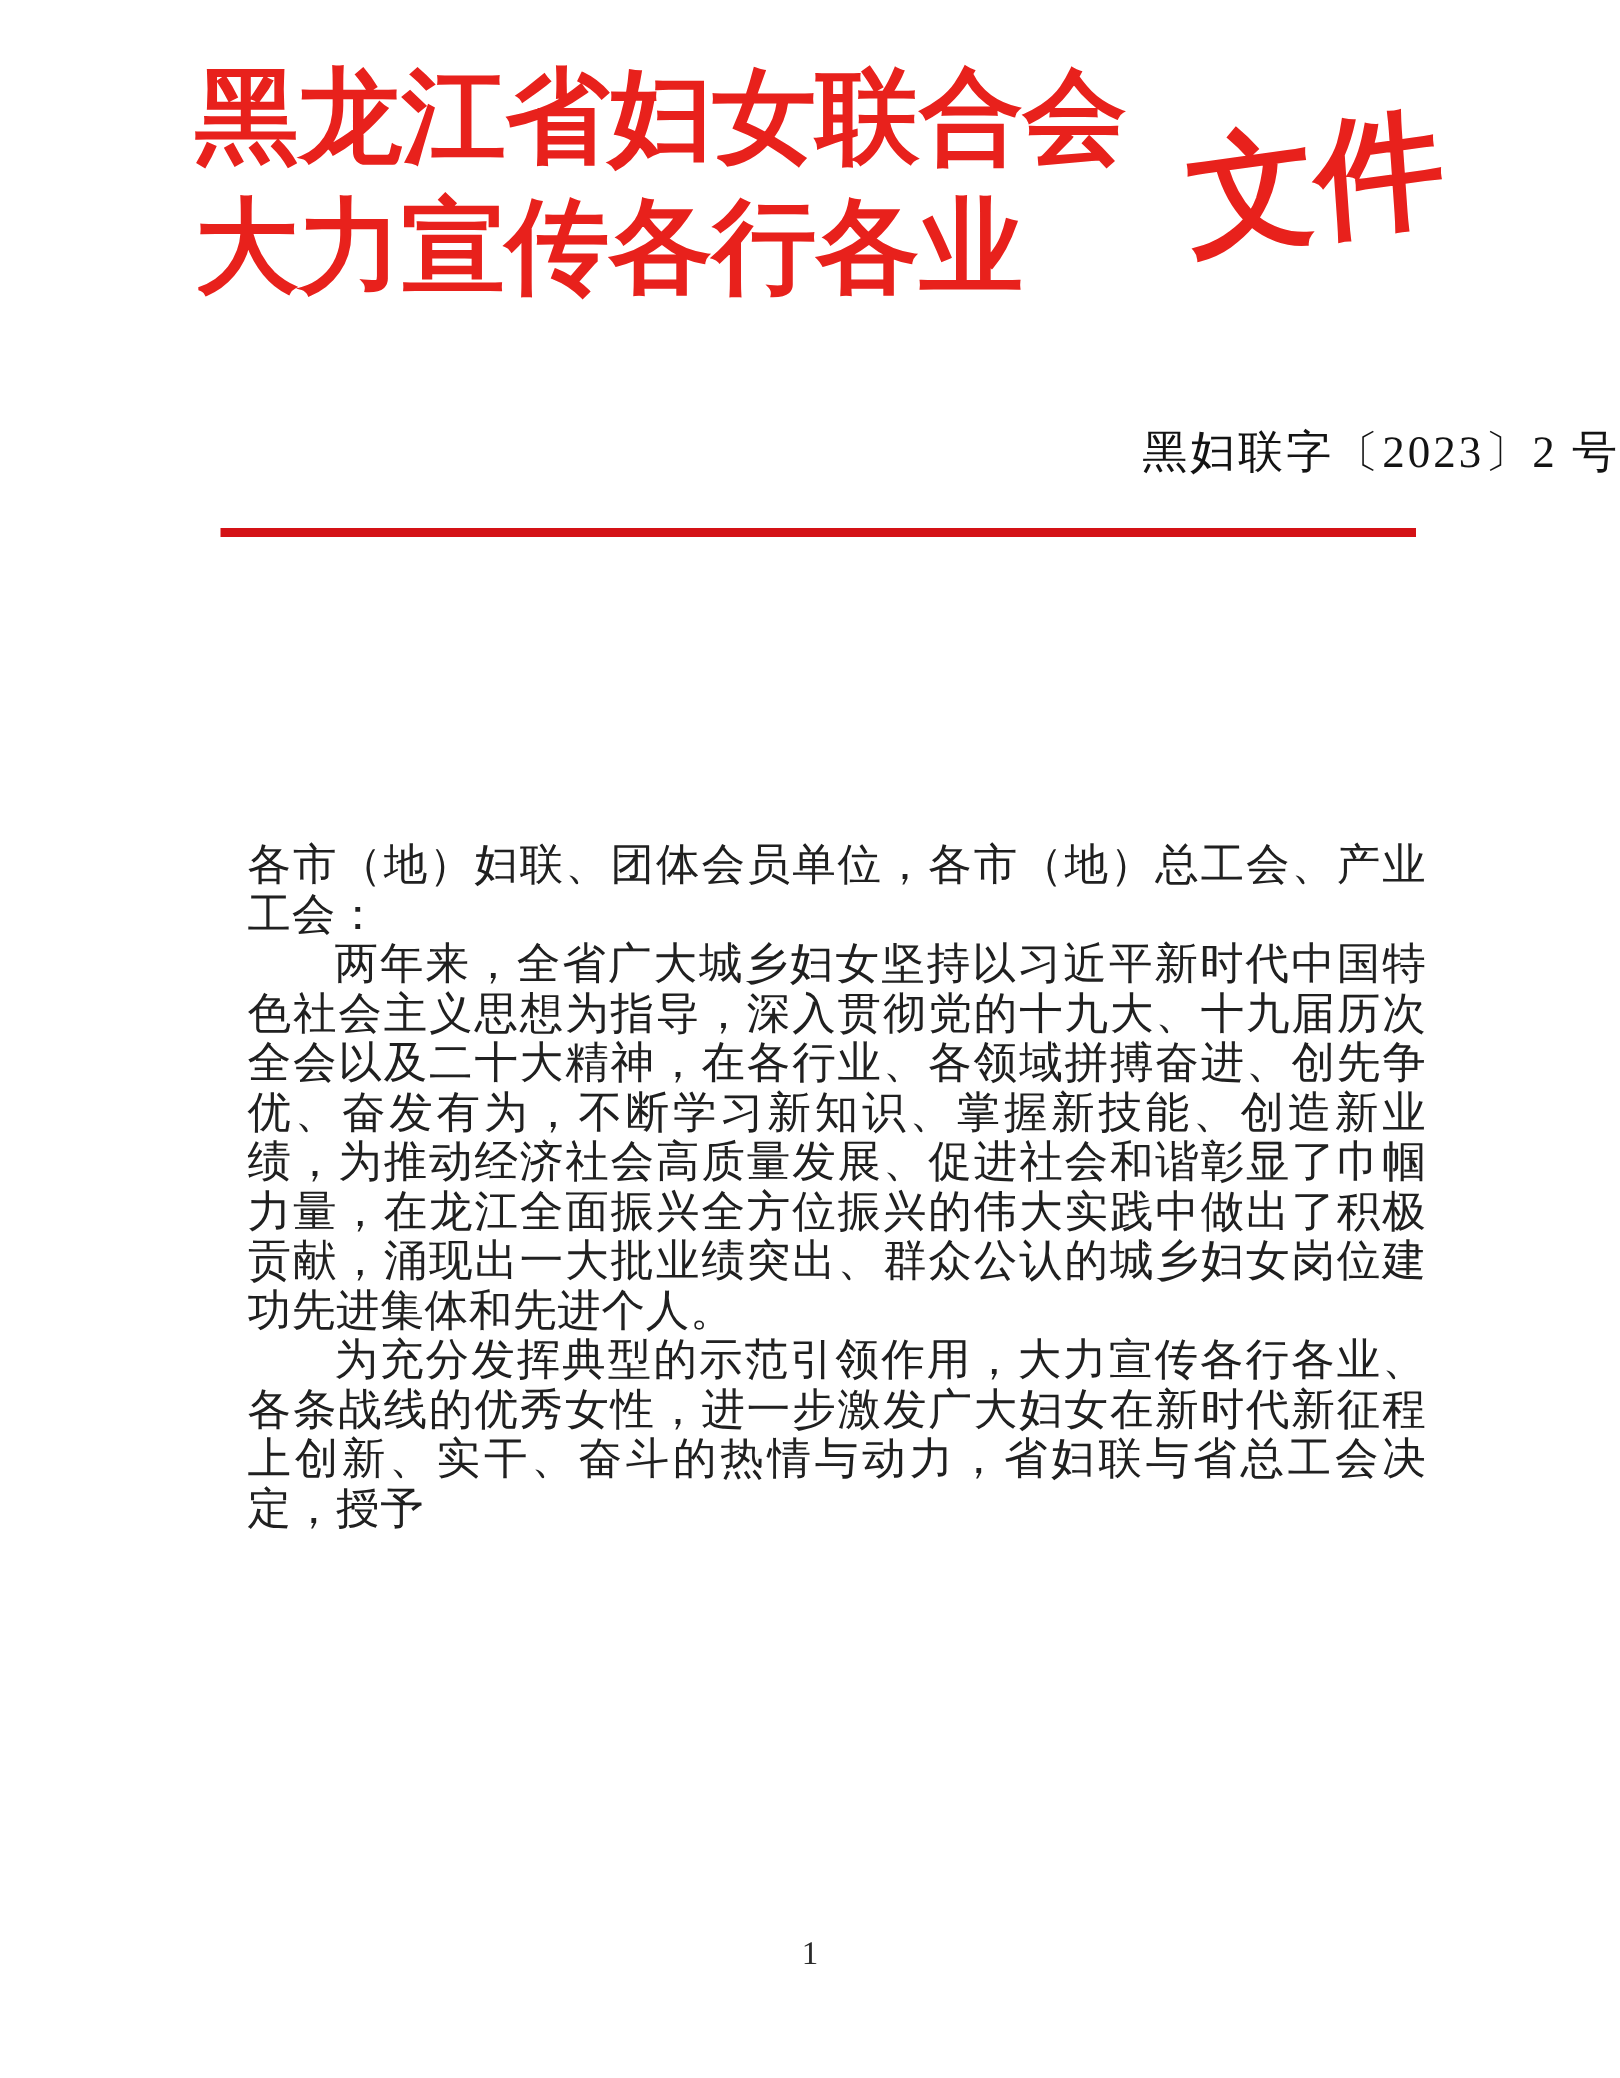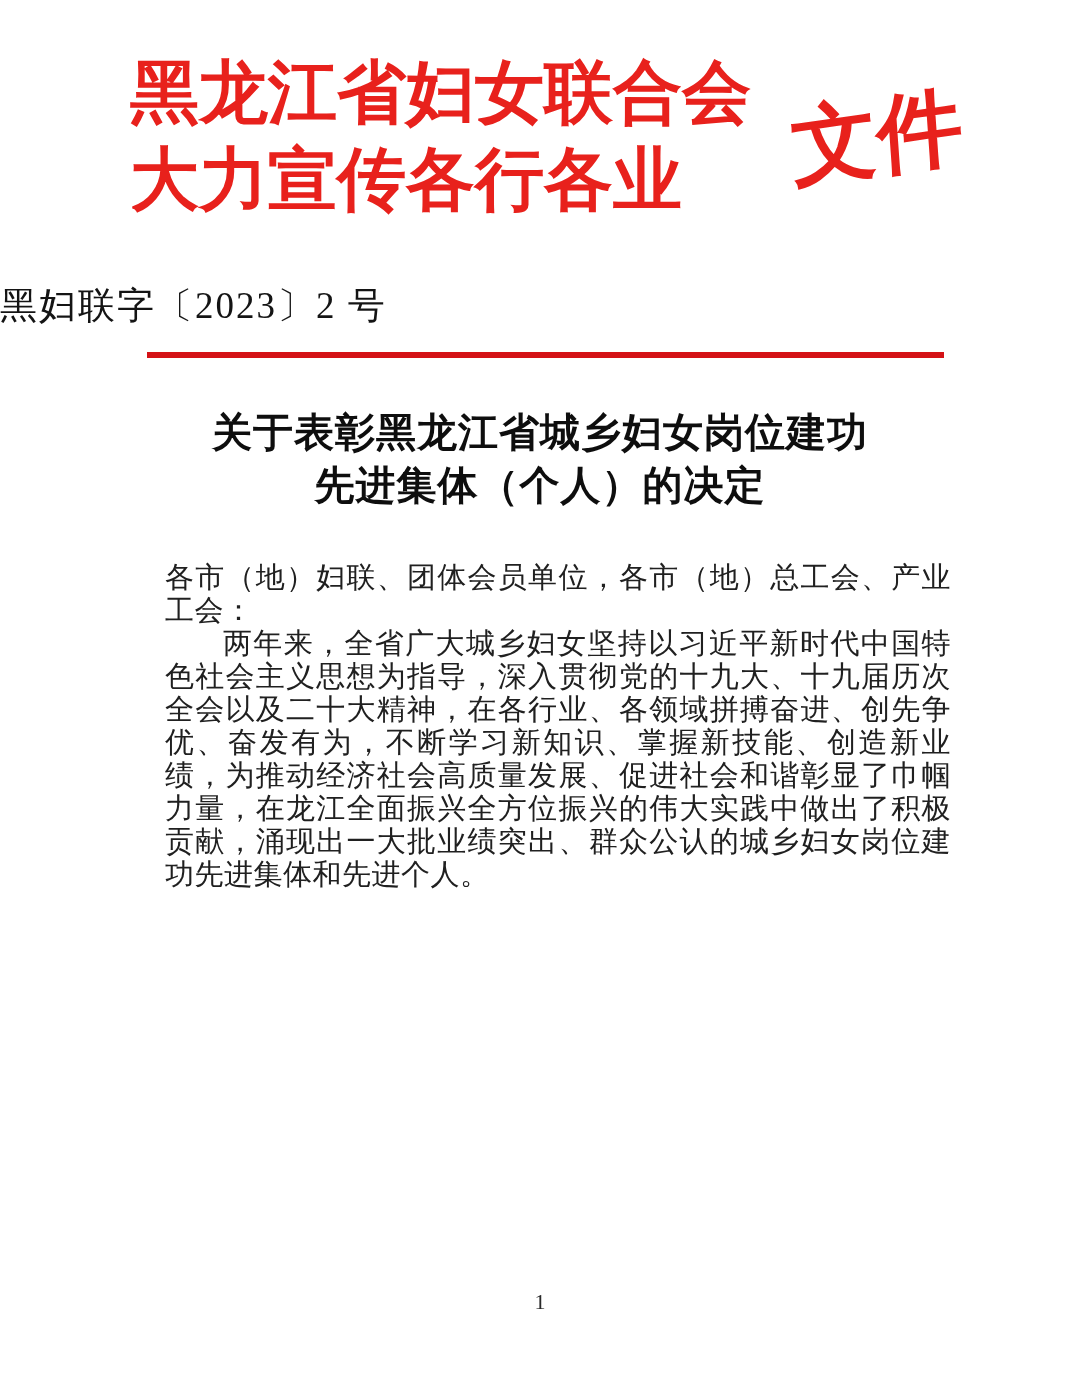--- a/index.html
+++ b/index.html
@@ -13,21 +13,21 @@
     height: 1385px;
     background: var(--page-bg, #ffffff);
     overflow: hidden;
     font-family: "Liberation Serif", serif;
     color: #1c1c1c;
   }
 
   
   .letterhead {
     position: absolute;
-    top: 59px;
+    top: 44px;
     left: 130px;
     right: 110px;
     display: flex;
     align-items: center;
   }
   .org-block {
     width: 655px;
     flex: 0 0 655px;
   }
   .org-line {
@@ -54,22 +54,22 @@
     transform-origin: center center;
     white-space: nowrap;
   }
 
   
   .doc-number {
     position: absolute;
     top: 281px;
     left: 0;
     width: 1080px;
-    text-align: left;
-    font-size: 37px;
+    text-align: right;
+    font-size: 30px;
     letter-spacing: 2px;
     color: #141414;
   }
 
   
   .red-rule {
     position: absolute;
     top: 352px;
     left: 147px;
     width: 797px;
@@ -133,25 +133,22 @@
       <span class="org-line org-line-1">黑龙江省妇女联合会</span>
       <span class="org-line org-line-2">大力宣传各行各业</span>
     </div>
     <div class="doc-word">文件</div>
   </div>
 
   <div class="doc-number">黑妇联字〔2023〕2 号</div>
 
   <div class="red-rule"></div>
 
-  <div class="doc-title">
-    <span>关于表彰黑龙江省城乡妇女岗位建功</span><br>
-    <span>先进集体（个人）的决定</span>
-  </div>
 
   <div class="doc-body">
     <p>各市（地）妇联、团体会员单位，各市（地）总工会、产业工会：</p>
     <p class="indent">两年来，全省广大城乡妇女坚持以习近平新时代中国特色社会主义思想为指导，深入贯彻党的十九大、十九届历次全会以及二十大精神，在各行业、各领域拼搏奋进、创先争优、奋发有为，不断学习新知识、掌握新技能、创造新业绩，为推动经济社会高质量发展、促进社会和谐彰显了巾帼力量，在龙江全面振兴全方位振兴的伟大实践中做出了积极贡献，涌现出一大批业绩突出、群众公认的城乡妇女岗位建功先进集体和先进个人。</p>
+    <p class="indent">为充分发挥典型的示范引领作用，大力宣传各行各业、各条战线的优秀女性，进一步激发广大妇女在新时代新征程上创新、实干、奋斗的热情与动力，省妇联与省总工会决定，授予</p>
   </div>
 
   <div class="page-number">1</div>
 
 </div>
 
 </body></html>

